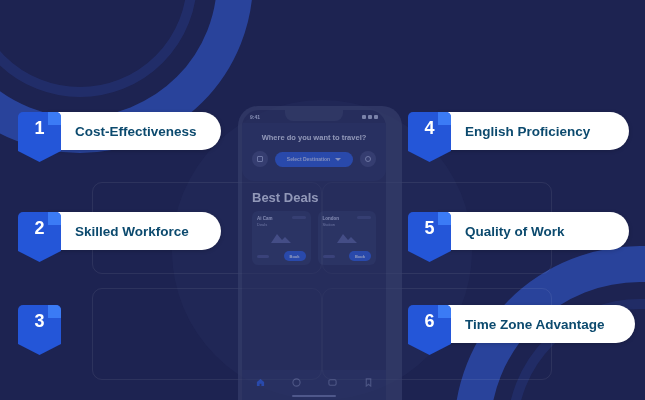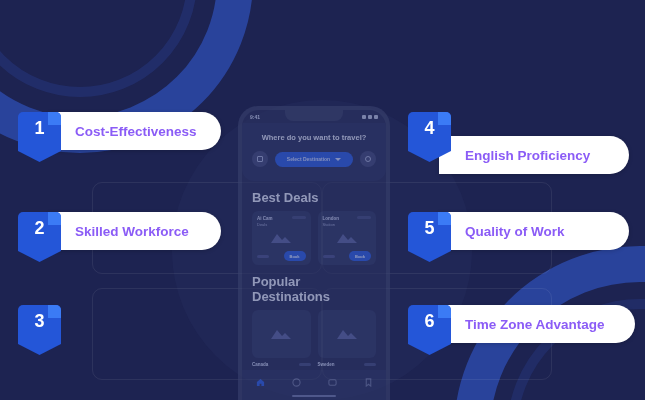--- a/index.html
+++ b/index.html
@@ -70,47 +70,47 @@
     line-height:1;
   }
   .pill {
     position:relative;
     margin-left:-12px;
     height:38px;
     background:#ffffff;
     border-radius:0 19px 19px 0;
     display:flex; align-items:center;
     padding-left:26px; padding-right:20px;
-    color:#8b5cf6;
+    color:#0c4a6e;
     font-size:13.5px;
     font-weight:bold;
     white-space:nowrap;
     z-index:2;
     box-shadow:0 1px 4px rgba(0,0,0,0.18);
   }
 
   .it1 { left:18px;  top:112px; }
   .it2 { left:18px;  top:212px; }
   .it3 { left:18px;  top:305px; }
   .it4 { left:408px; top:112px; }
   .it5 { left:408px; top:212px; }
   .it6 { left:408px; top:305px; }
 
   .it1 .pill { width:172px; }
   .it2 .pill { width:172px; }
   .it3 .pill { width:218px; }
-  .it4 .pill { width:190px;margin-top:24px; }
+  .it4 .pill { width:190px; }
   .it5 .pill { width:190px; }
   .it6 .pill { width:196px; }
 
   
   .phone {
     position:absolute;
     left:238px; top:106px;
-    width:152px; height:294px;
+    width:164px; height:294px;
     background:#39416e;
     border-radius:20px 20px 0 0;
     padding:4px 16px 0 4px;
     z-index:3;
     opacity:0.62;
   }
   .screen {
     position:relative;
     width:144px; height:290px;
     background:#2a3160;
@@ -307,45 +307,20 @@
                 </svg>
             </div>
             <div class="deal-bottom">
               <span class="deal-price"></span>
               <span class="deal-btn">Book</span>
             </div>
           </div>
         </div>
       </div>
 
-      <div class="sec">
-        <div class="sec-title">Popular Destinations</div>
-        <div class="dest-cards">
-          <div class="dest-card">
-            <svg width="22" height="12" viewBox="0 0 22 12">
-                <path d="M1 11 L7 2 L12 8 L15 5 L21 11 Z" fill="#5a65a4"></path>
-              </svg>
-          </div>
-          <div class="dest-card">
-            <svg width="22" height="12" viewBox="0 0 22 12">
-                <path d="M1 11 L7 2 L12 8 L15 5 L21 11 Z" fill="#5a65a4"></path>
-              </svg>
-          </div>
-        </div>
-        <div class="dest-row">
-          <span class="dest-meta">
-            <span class="dest-name">Canada</span>
-            <span class="dest-bar"></span>
-          </span>
-          <span class="dest-meta">
-            <span class="dest-name">Sweden</span>
-            <span class="dest-bar"></span>
-          </span>
-        </div>
-      </div>
 
       <div class="tabbar">
         <svg class="tabicon active" viewBox="0 0 10 10">
             <path d="M5 1 L9 4.5 V9 H6 V6.5 H4 V9 H1 V4.5 Z" fill="#2f5fe0"></path>
           </svg>
         <svg class="tabicon" viewBox="0 0 10 10">
             <circle cx="5" cy="5" r="4" fill="none" stroke="#9aa4d4" stroke-width="1.2"></circle>
           </svg>
         <svg class="tabicon" viewBox="0 0 10 10">
             <rect x="1" y="2" width="8" height="6" rx="1.5" fill="none" stroke="#9aa4d4" stroke-width="1.2"></rect>

